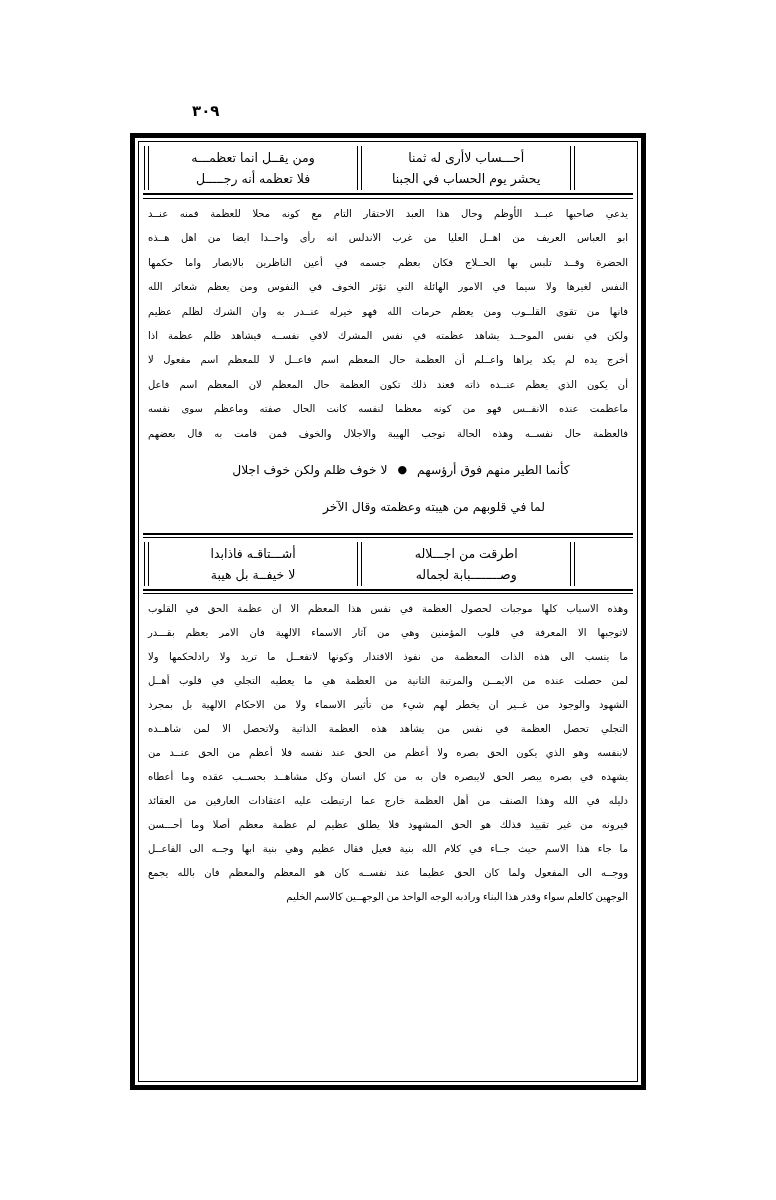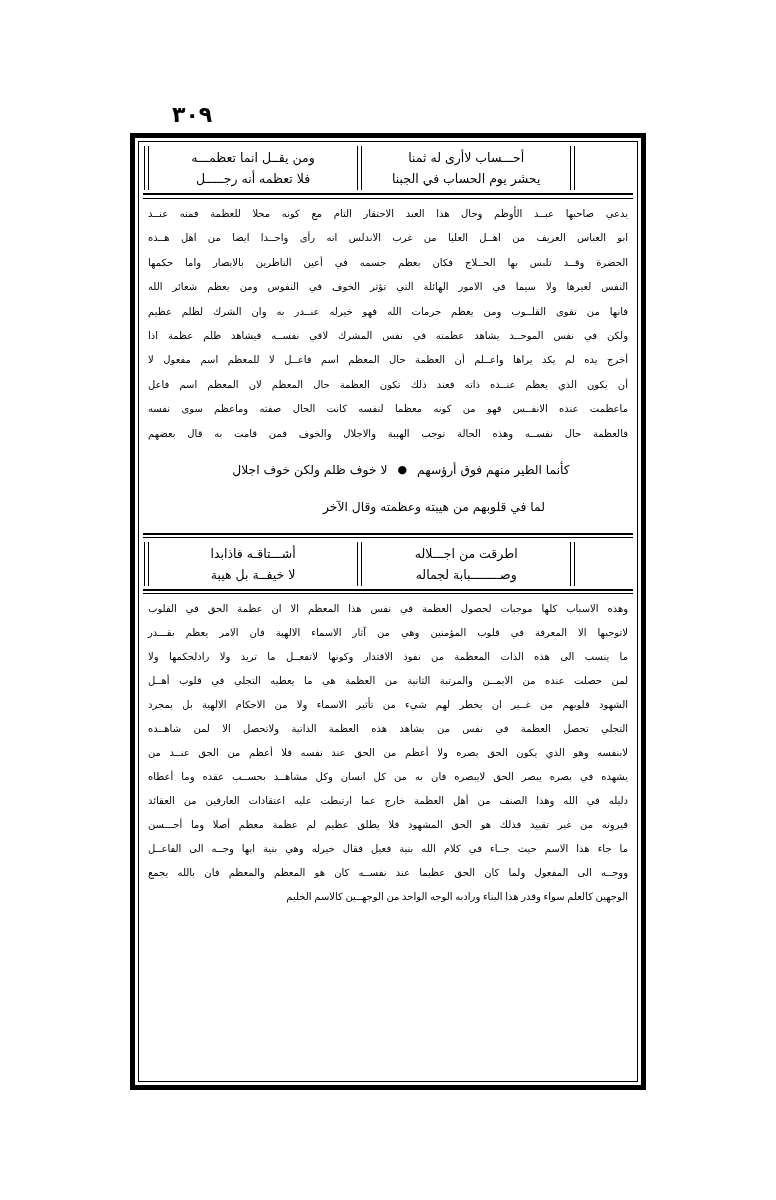--- a/index.html
+++ b/index.html
@@ -14,23 +14,23 @@
     position: relative;
     overflow: hidden;
     font-family: "DejaVu Sans", "Liberation Sans", sans-serif;
     color: #000000;
   }
 
   
   .page-number {
     position: absolute;
     top: 104px;
-    left: 172px;
+    left: 192px;
     font-family: "DejaVu Sans", "Liberation Sans", sans-serif;
-    font-size: 22px;
+    font-size: 15px;
     font-weight: bold;
     letter-spacing: 1px;
     line-height: 1;
     direction: rtl;
   }
 
   
   .frame-outer {
     position: absolute;
     top: 133px;
@@ -236,27 +236,27 @@
         </table>
     </div>
 
     <div class="rule-double tight"></div>
 
     <div class="prose prose-lower">
       <p>وهذه الاسباب كلها موجبات لحصول العظمة في نفس هذا المعظم الا ان عظمة الحق في القلوب</p>
       <p>لاتوجبها الا المعرفة في قلوب المؤمنين وهي من آثار الاسماء الالهية فان الامر يعظم بقـــدر</p>
       <p>ما ينسب الى هذه الذات المعظمة من نفوذ الاقتدار وكونها لاتفعــل ما تريد ولا رادلحكمها ولا</p>
       <p>لمن حصلت عنده من الايمــن والمرتبة الثانية من العظمة هي ما يعطيه التجلي في قلوب أهــل</p>
-      <p>الشهود قلوبهم من غــير ان يخطر لهم شيء من تأثير الاسماء ولا من الاحكام الالهية بل بمجرد</p>
+      <p>الشهود والوجود من غــير ان يخطر لهم شيء من تأثير الاسماء ولا من الاحكام الالهية بل بمجرد</p>
       <p>التجلي تحصل العظمة في نفس من يشاهد هذه العظمة الذاتية ولاتحصل الا لمن شاهــده</p>
       <p>لابنفسه وهو الذي يكون الحق بصره ولا أعظم من الحق عند نفسه فلا أعظم من الحق عنــد من</p>
       <p>يشهده في بصره يبصر الحق لايبصره فان به من كل انسان وكل مشاهــد بحســب عقده وما أعطاه</p>
       <p>دليله في الله وهذا الصنف من أهل العظمة خارج عما ارتبطت عليه اعتقادات العارفين من العقائد</p>
       <p>فيرونه من غير تقييد فذلك هو الحق المشهود فلا يطلق عظيم لم عظمة معظم أصلا وما أحـــسن</p>
-      <p>ما جاء هذا الاسم حيث جــاء في كلام الله بنية فعيل فقال خيرله وهي بنية ابها وجــه الى الفاعــل</p>
+      <p>ما جاء هذا الاسم حيث جــاء في كلام الله بنية فعيل فقال عظيم وهي بنية ابها وجــه الى الفاعــل</p>
       <p>ووجــه الى المفعول ولما كان الحق عظيما عند نفســه كان هو المعظم والمعظم فان بالله يجمع</p>
       <p class="last-free">الوجهين كالعلم سواء وقدر هذا البناء ورادبه الوجه الواحد من الوجهــين كالاسم الخليم</p>
     </div>
 
     <div class="spacer-flex"></div>
 
   </div>
 </div>
 
 </body></html>

